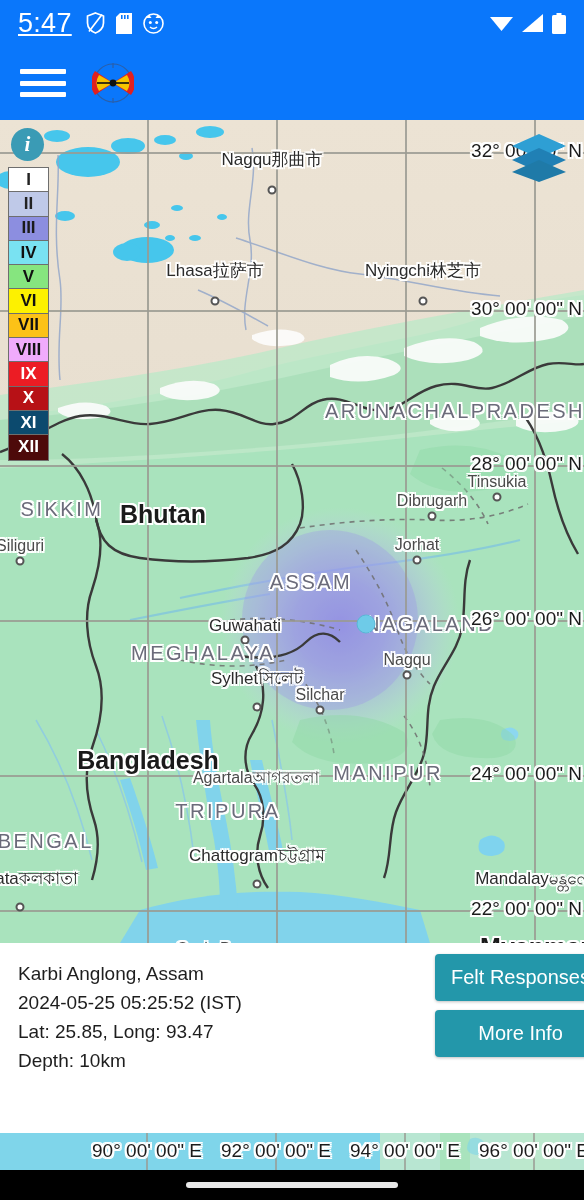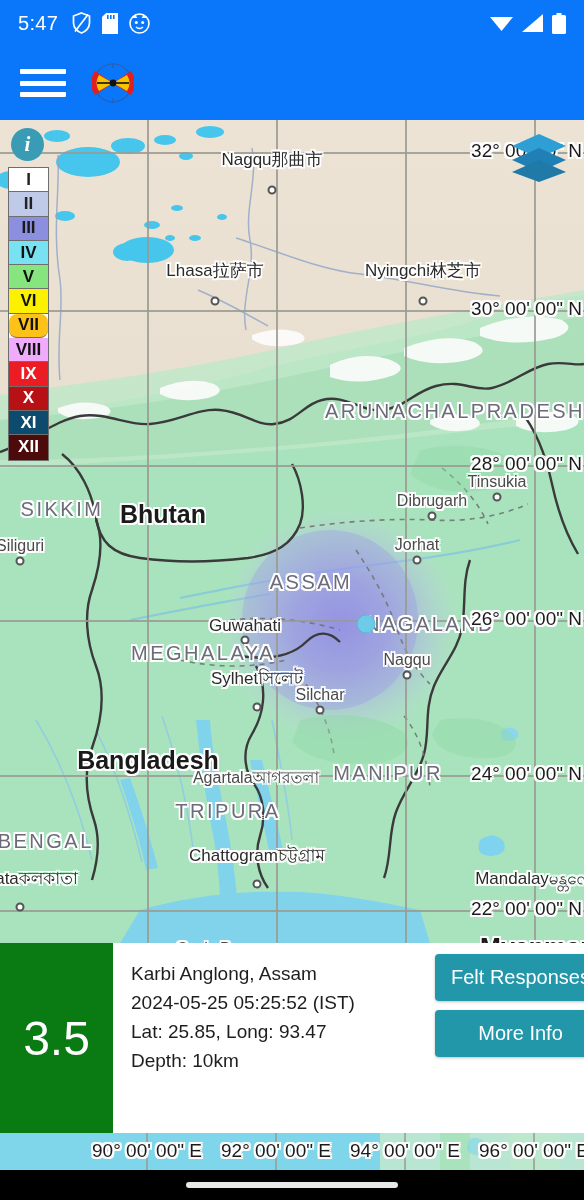--- a/index.html
+++ b/index.html
@@ -7,21 +7,21 @@
   body { font-family:"Liberation Sans", sans-serif; }
 
   #app { position:relative; width:584px; height:1200px; overflow:hidden; }
 
   
   .statusbar {
     position:absolute; top:0; left:0; width:584px; height:46px;
     background:#0a77fb; display:flex; align-items:center; padding:0 18px;
     color:#fff;
   }
-  .sb-time { font-size:20px; font-weight:400; letter-spacing:.3px; }
+  .sb-time { font-size:27px; font-weight:400; letter-spacing:.3px;text-decoration:underline; }
   .sb-left-icons { display:flex; align-items:center; gap:11px; margin-left:14px; }
   .sb-right { margin-left:auto; display:flex; align-items:center; gap:9px; }
   .sb-ico { display:block; }
 
   
   .appbar {
     position:absolute; top:46px; left:0; width:584px; height:74px;
     background:#0a77fb; display:flex; align-items:center; padding:0 20px;
   }
   .hamburger { width:46px; height:34px; display:flex; flex-direction:column;
@@ -367,21 +367,21 @@
 
     <div class="info-btn">i</div>
 
     <div class="legend" id="legend">
         <div class="legend-row" style="background: rgb(255, 255, 255); color: rgb(34, 34, 34);">I</div>
         <div class="legend-row" style="background: rgb(191, 201, 232); color: rgb(34, 34, 34);">II</div>
         <div class="legend-row" style="background: rgb(140, 142, 224); color: rgb(26, 26, 26);">III</div>
         <div class="legend-row" style="background: rgb(121, 226, 242); color: rgb(17, 17, 17);">IV</div>
         <div class="legend-row" style="background: rgb(134, 229, 127); color: rgb(17, 17, 17);">V</div>
         <div class="legend-row" style="background: rgb(253, 241, 0); color: rgb(17, 17, 17);">VI</div>
-        <div class="legend-row" style="background: rgb(252, 194, 23); color: rgb(17, 17, 17); border-radius: 8px;">VII</div>
+        <div class="legend-row" style="background: rgb(252, 194, 23); color: rgb(17, 17, 17);">VII</div>
         <div class="legend-row" style="background: #f0abfc; color: rgb(17, 17, 17);">VIII</div>
         <div class="legend-row" style="background: rgb(236, 28, 36); color: rgb(255, 255, 255);">IX</div>
         <div class="legend-row" style="background: rgb(183, 17, 22); color: rgb(255, 255, 255);">X</div>
         <div class="legend-row" style="background: #0c4a6e; color: rgb(255, 255, 255); text-align: center;">XI</div>
         <div class="legend-row" style="background: rgb(77, 10, 10); color: rgb(255, 255, 255);">XII</div>
       </div>
 
     <div class="layers-btn">
       <svg width="58" height="54" viewBox="0 0 58 54">
         <path d="M29 3 L56 15 L29 27 L2 15 Z" fill="#2e9fd4"></path>
@@ -407,23 +407,20 @@
     </svg>
     <div id="lon-labels">
         <div class="lon-label" style="left: 147px; top: 7px; transform: translateX(-50%);">90° 00' 00" E</div>
         <div class="lon-label" style="left: 276px; top: 7px; transform: translateX(-50%);">92° 00' 00" E</div>
         <div class="lon-label" style="left: 405px; top: 7px; transform: translateX(-50%);">94° 00' 00" E</div>
         <div class="lon-label" style="left: 534px; top: 7px; transform: translateX(-50%);">96° 00' 00" E</div>
       </div>
   </div>
 
   <div class="card">
-    <div class="mag-box">
-      <span>3.5</span>
-    </div>
     <div class="card-body">
       <div class="card-line">Karbi Anglong, Assam</div>
       <div class="card-line">2024-05-25 05:25:52 (IST)</div>
       <div class="card-line">Lat: 25.85, Long: 93.47</div>
       <div class="card-line">Depth: 10km</div>
 
       <div class="card-btns">
         <button class="tbtn">Felt Responses</button>
         <button class="tbtn">More Info</button>
       </div>

